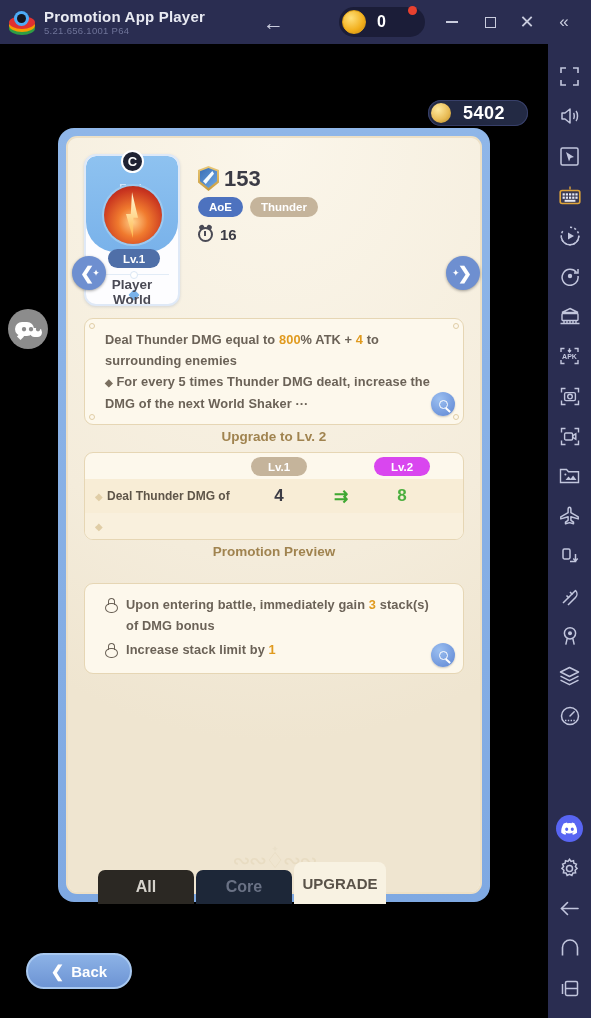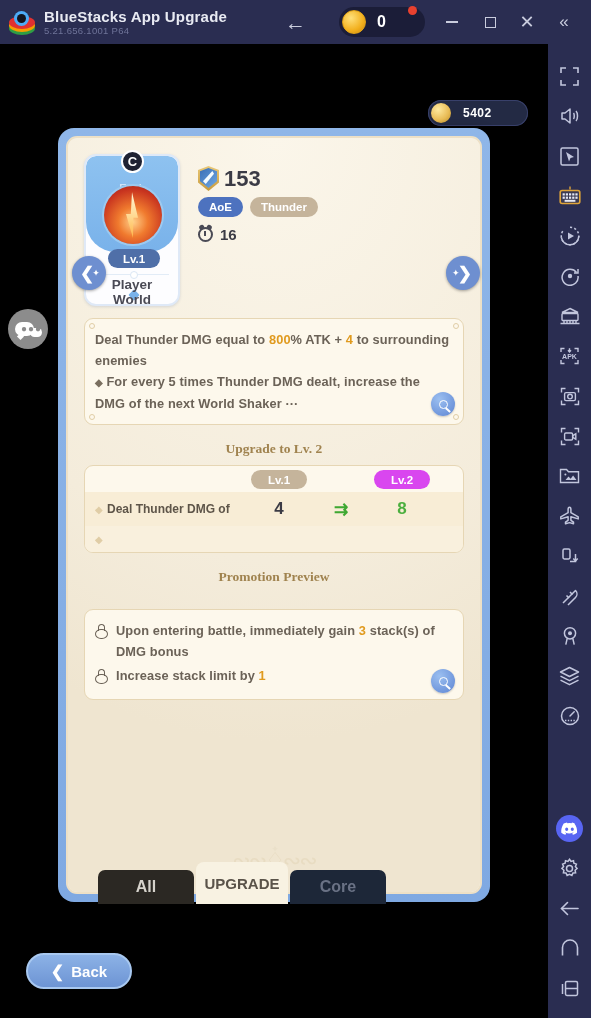--- a/index.html
+++ b/index.html
@@ -39,21 +39,21 @@
   .ln{width:12px;height:1.7px;background:#c9ccdd;}
 
   
   #stage{ position:absolute;left:0;top:44px;width:548px;height:974px;background:#000;overflow:hidden;}
 
   
   #gold-pill{position:absolute;left:428px;top:56px;width:100px;height:26px;border-radius:13px;
     background:#232a44;display:flex;align-items:center;box-shadow:0 0 0 1px #38406a inset;}
   #gold-pill .coin{width:20px;height:20px;border-radius:50%;margin-left:3px;flex:none;
     background:radial-gradient(circle at 36% 32%,#ffeaa0,#e8bb55 58%,#b98c24);}
-  #gold-pill .gval{color:#fff;font-size:12px;font-weight:bold;margin-left:12px;letter-spacing:.5px;}
+  #gold-pill .gval{color:#fff;font-size:18px;font-weight:bold;margin-left:12px;letter-spacing:.5px;}
 
   
   #chat-fab{position:absolute;left:8px;top:265px;width:40px;height:40px;border-radius:50%;
     background:#8c8c8c;display:flex;align-items:center;justify-content:center;cursor:pointer;}
   #chat-fab .b1{width:19px;height:14px;background:#fff;border-radius:8px;position:relative;}
   #chat-fab .b1:after{content:"";position:absolute;left:3px;bottom:-3px;width:5px;height:5px;background:#fff;
     transform:rotate(45deg);}
   #chat-fab .b2{width:12px;height:9px;background:#fff;border-radius:6px;margin-left:-4px;margin-top:6px;}
   #chat-fab .dots{position:absolute;left:13px;top:18px;color:#8c8c8c;font-size:10px;letter-spacing:1px;line-height:4px;}
 
@@ -130,35 +130,35 @@
   #cd-row{display:flex;align-items:center;margin-top:9px;}
   #cd-ic{width:15px;height:15px;border-radius:50%;border:2px solid #4a4a55;position:relative;flex:none;}
   #cd-ic:before,#cd-ic:after{content:"";position:absolute;top:-4px;width:5px;height:4px;background:#4a4a55;
     border-radius:2px 2px 0 0;}
   #cd-ic:before{left:-1px;transform:rotate(-28deg);} #cd-ic:after{right:-1px;transform:rotate(28deg);}
   #cd-ic i{position:absolute;left:4px;top:2px;width:1.6px;height:5px;background:#4a4a55;}
   #cd-val{color:#3b3b45;font-size:15px;font-weight:bold;margin-left:7px;}
 
   
   .panel{position:relative;margin-top:14px;background:#fdf8ec;border:1.5px solid #e6d6b4;
-    border-radius:9px;padding:10px 10px;}
+    border-radius:9px;padding:10px 20px;}
   .panel .pin{position:absolute;width:6px;height:6px;border:1.4px solid #e0cda6;border-radius:50%;}
   .pin.tl{left:4px;top:4px;} .pin.tr{right:4px;top:4px;}
   .pin.bl{left:4px;bottom:4px;} .pin.br{right:4px;bottom:4px;}
   .desc{color:#6b6257;font-size:12.8px;font-weight:bold;line-height:21px;letter-spacing:.1px;}
   .hl{color:#e09a1e;}
   .diamond{color:#7a6f5f;font-size:10px;}
   .mag{position:absolute;width:24px;height:24px;border-radius:50%;
     background:radial-gradient(circle at 35% 30%,#9bbff0,#5d85d3);display:flex;align-items:center;
     justify-content:center;cursor:pointer;box-shadow:0 1px 2px rgba(0,0,0,.2);}
   .mag .g{width:9px;height:9px;border:1.8px solid #fff;border-radius:50%;position:relative;}
   .mag .g:after{content:"";position:absolute;right:-4px;bottom:-3px;width:6px;height:1.8px;background:#fff;
     transform:rotate(42deg);}
 
-  .sec-title{text-align:center;color:#a0834f;font-size:13.5px;font-weight:bold;margin-top:16px;font-family:Liberation Serif, serif;}
+  .sec-title{text-align:center;color:#a0834f;font-size:13.5px;font-weight:bold;margin-top:4px;}
 
   #upg-panel{margin-top:8px;padding:0;overflow:hidden;}
   #upg-head{position:relative;height:26px;}
   .lvchip{position:absolute;top:4px;height:19px;border-radius:10px;display:flex;align-items:center;
     justify-content:center;font-size:11.5px;font-weight:bold;color:#fff;width:56px;}
   .lvchip.old{background:#c5b49b;left:166px;}
   .lvchip.new{background:#d946ef;left:289px;}
   .upg-row{position:relative;height:34px;display:flex;align-items:center;background:#f8edd6;}
   .upg-row.alt{background:#f9f0dd;height:26px;}
   .upg-row .bullet{color:#e0cda6;font-size:10px;margin-left:10px;width:12px;}
@@ -214,21 +214,21 @@
 
 <div id="titlebar">
   <div id="bs-logo">
     <i class="bsl1"></i>
       <i class="bsl2"></i>
       <i class="bsl3"></i>
       <i class="bsl4"></i>
       <i class="bsl5"></i>
   </div>
   <div>
-    <div id="bs-title">BlueStacks App Upgrade</div>
+    <div id="bs-title">Promotion App Player</div>
     <div id="bs-ver">5.21.656.1001  P64</div>
   </div>
   <div id="tb-back">←</div>
 
   <div id="coin-pill">
     <div class="coin"></div>
     <div class="cval">0</div>
   </div>
   <div id="coin-dot"></div>
 
@@ -383,22 +383,22 @@
         <span class="sp">✦</span>
     </div>
     <div class="nav-arrow" id="nav-right">
       <span class="sp">✦</span>
         <span class="ch">❯</span>
     </div>
   </div>
 
   <div id="tabs">
     <div class="tab all">All</div>
+    <div class="tab core">Core</div>
     <div class="tab upgrade">UPGRADE</div>
-    <div class="tab core">Core</div>
   </div>
 
   <div id="back-btn">
     <span class="ch">❮</span>
     <span class="t">Back</span>
   </div>
 </div>
 
 <div id="sidebar">
 

